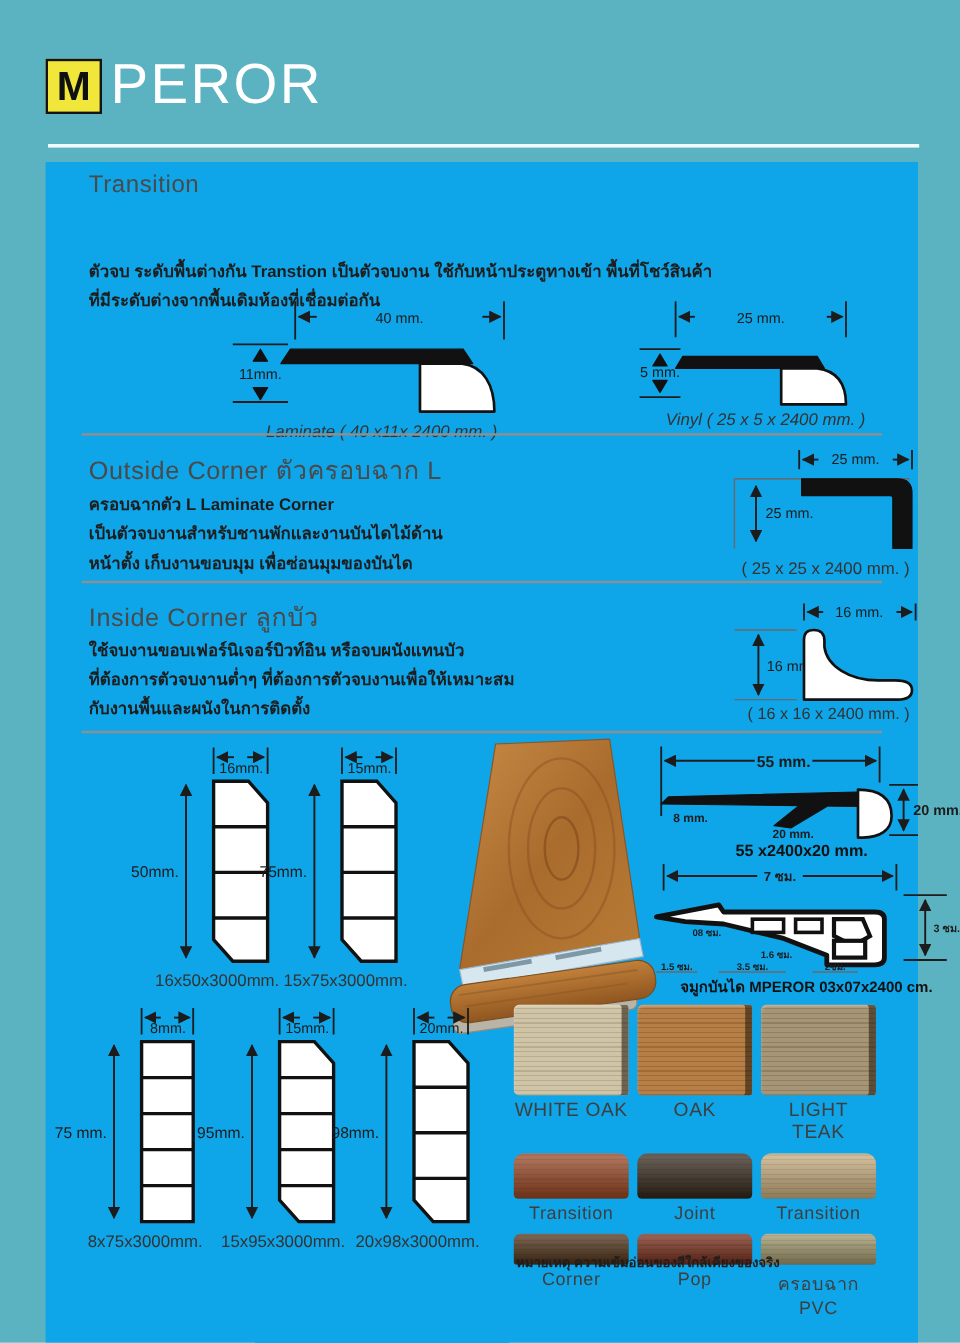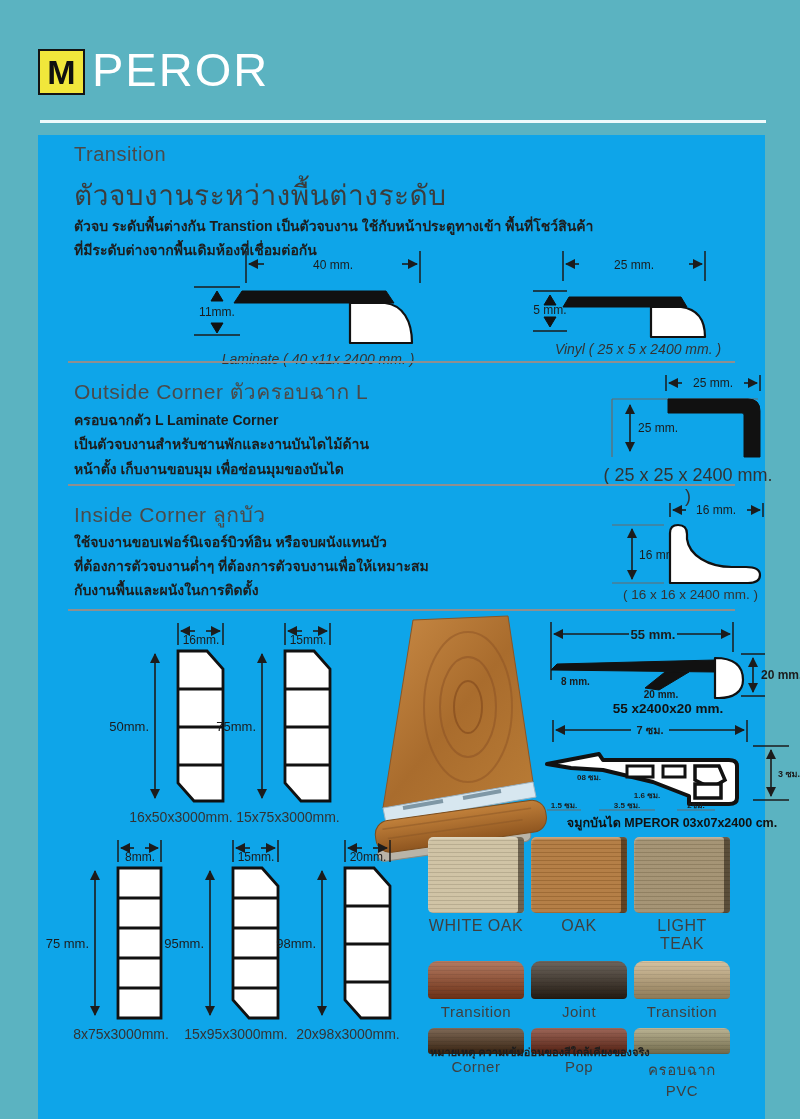--- a/index.html
+++ b/index.html
@@ -62,21 +62,20 @@
 
   <div class="logo-m">
       <span>M</span>
     </div>
   <div class="logo-name">PEROR</div>
   <div class="hline"></div>
 
   <div class="card">
 
     <div class="sec-title abs" style="left:36px;top:8px;font-size:20px;">Transition</div>
-    <div class="sec-title th-head abs" style="left:36px;top:38px;font-size:28px;">ตัวจบงานระหว่างพื้นต่างระดับ</div>
     <div class="desc" style="left:36px;top:80px;">ตัวจบ ระดับพื้นต่างกัน Transtion เป็นตัวจบงาน ใช้กับหน้าประตูทางเข้า พื้นที่โชว์สินค้า</div>
     <div class="desc" style="left:36px;top:104px;">ที่มีระดับต่างจากพื้นเดิมห้องที่เชื่อมต่อกัน</div>
 
     <svg class="abs" style="left:150px;top:116px;" width="260" height="96" viewBox="0 0 260 96">
       <path class="ln" d="M58,0 V32 M232,0 V32"></path>
       <path class="arrow" d="M76,13 L61,13" marker-end="url(#arr)"></path>
       <path class="arrow" d="M214,13 L229,13" marker-end="url(#arr)"></path>
       <text class="dim" x="145" y="18" text-anchor="middle">40 mm.</text>
       <path class="ln" d="M6,36 H52 M6,84 H52"></path>
       <path class="solid" d="M29,40 L35,50 L23,50 Z"></path>
@@ -110,21 +109,21 @@
     <svg class="abs" style="left:572px;top:240px;" width="160" height="86" viewBox="0 0 160 86">
       <path class="ln" d="M56,0 V16 M150,0 V16"></path>
       <path class="arrow" d="M72,8 L59,8" marker-end="url(#arr)"></path>
       <path class="arrow" d="M134,8 L147,8" marker-end="url(#arr)"></path>
       <text class="dim" x="103" y="12" text-anchor="middle">25 mm.</text>
       <path class="thin" d="M2,24 H148 M2,24 V82"></path>
       <path class="arrow" d="M20,30 V76" marker-start="url(#arr)" marker-end="url(#arr)"></path>
       <text class="dim" x="28" y="57">25 mm.</text>
       <path class="solid" d="M58,24 L138,24 Q150,24 150,36 L150,82 L134,82 L134,40 Q134,38 132,38 L58,38 Z"></path>
     </svg>
-    <div class="cap2" style="left:560px;top:330px;width:180px;font-size:18px;">( 25 x 25 x 2400 mm. )</div>
+    <div class="cap2" style="left:560px;top:330px;width:180px;font-size:14px;">( 25 x 25 x 2400 mm. )</div>
 
     <div class="divider" style="top:349px;"></div>
 
     <div class="sec-title abs" style="left:36px;top:363px;font-size:21px;">Inside Corner ลูกบัว</div>
     <div class="desc" style="left:36px;top:420px;">ที่ต้องการตัวจบงานต่ำๆ ที่ต้องการตัวจบงานเพื่อให้เหมาะสม</div>
     <div class="desc" style="left:36px;top:396px;">ใช้จบงานขอบเฟอร์นิเจอร์บิวท์อิน หรือจบผนังแทนบัว</div>
     <div class="desc" style="left:36px;top:444px;">กับงานพื้นและผนังในการติดตั้ง</div>
     <svg class="abs" style="left:570px;top:368px;" width="165" height="86" viewBox="0 0 165 86">
       <path class="ln" d="M62,0 V14 M155,0 V14"></path>
       <path class="arrow" d="M78,7 L65,7" marker-end="url(#arr)"></path>

